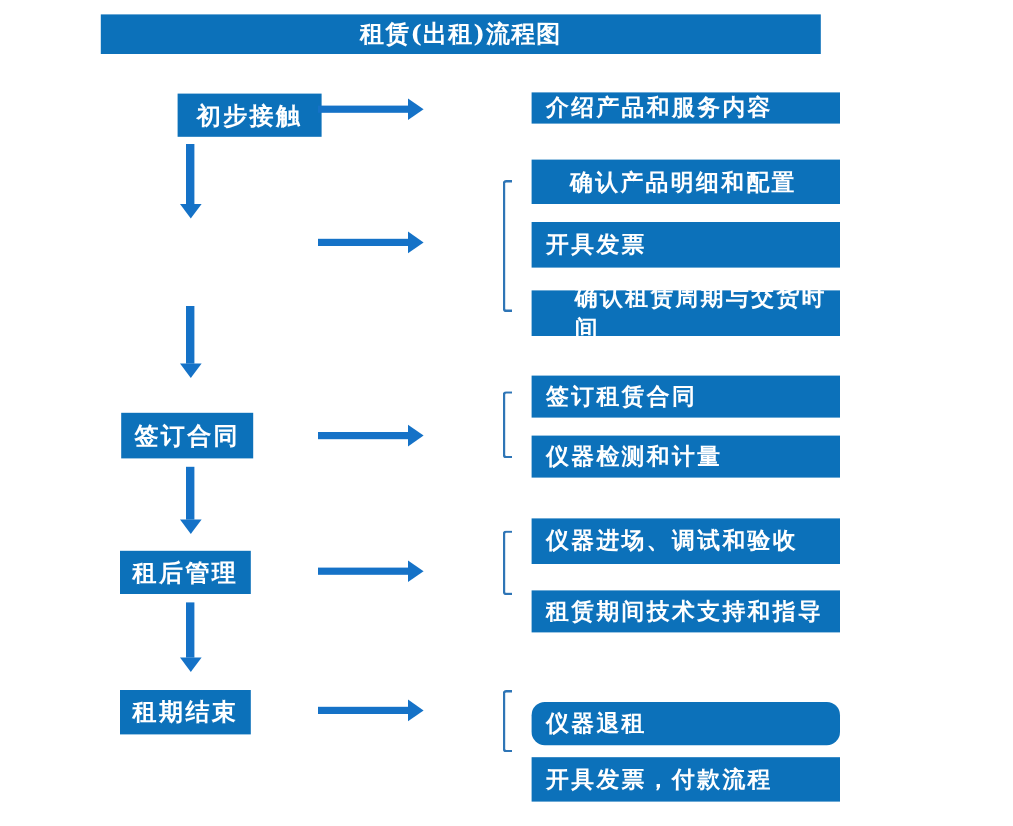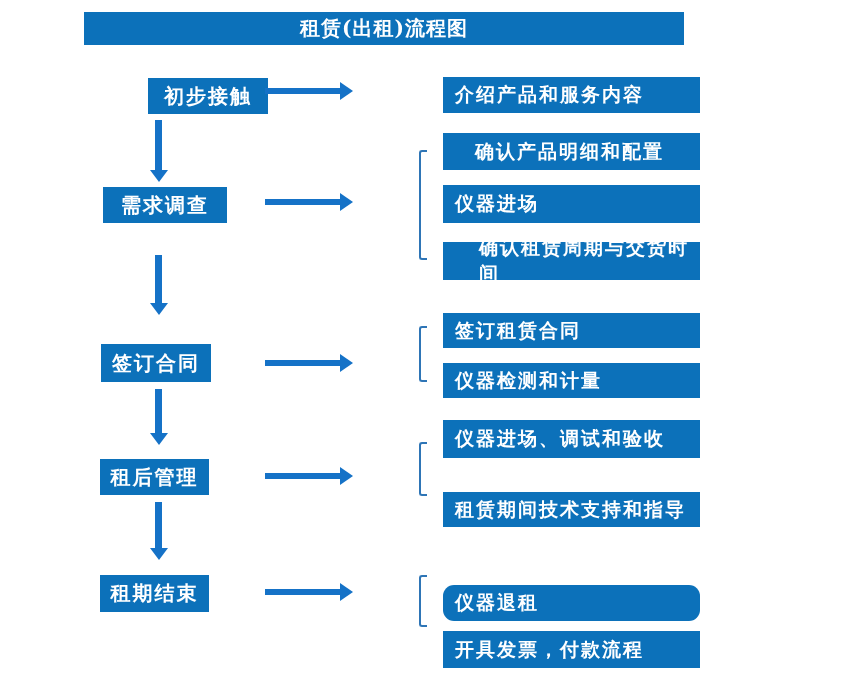--- a/index.html
+++ b/index.html
@@ -50,45 +50,44 @@
   }
 </style>
 </head>
 <body>
 
 <div class="canvas">
 
   <div class="titlebar">租赁(出租)流程图</div>
 
   <div class="step" style="left:103px;top:78px;width:120px;height:36px;margin-left:45px;">初步接触</div>
-  <div class="step" style="left:103px;top:187px;width:124px;height:36px;">需求调查</div>
   <div class="step" style="left:100px;top:459px;width:109px;height:36px;">租后管理</div>
   <div class="step" style="left:101px;top:344px;width:110px;height:38px;">签订合同</div>
   <div class="step" style="left:100px;top:575px;width:109px;height:37px;">租期结束</div>
 
   <div class="v-arrow" style="left:155px;top:120px;height:50px;"></div>
   <div class="v-arrow" style="left:155px;top:255px;height:48px;"></div>
   <div class="v-arrow" style="left:155px;top:389px;height:44px;"></div>
   <div class="v-arrow" style="left:155px;top:502px;height:46px;"></div>
 
   <div class="h-arrow" style="left:265px;top:88px;"></div>
   <div class="h-arrow" style="left:265px;top:199px;"></div>
   <div class="h-arrow" style="left:265px;top:360px;"></div>
   <div class="h-arrow" style="left:265px;top:473px;"></div>
   <div class="h-arrow" style="left:265px;top:589px;"></div>
 
   <div class="bracket" style="top:150px;height:110px;"></div>
   <div class="bracket" style="top:326px;height:56px;"></div>
   <div class="bracket" style="top:442px;height:54px;"></div>
   <div class="bracket" style="top:575px;height:52px;"></div>
 
-  <div class="detail" style="top:77px;height:36px;font-family:Liberation Serif, serif;">介绍产品和服务内容</div>
+  <div class="detail" style="top:77px;height:26px;font-family:Liberation Serif, serif;">介绍产品和服务内容</div>
   <div class="detail" style="top:133px;height:37px;padding-left:32px;">确认产品明细和配置</div>
-  <div class="detail" style="top:185px;height:38px;">仪器进场</div>
+  <div class="detail" style="top:185px;height:38px;">开具发票</div>
   <div class="detail" style="top:242px;height:38px;padding-left:36px;">确认租赁周期与交货时间</div>
   <div class="detail" style="top:313px;height:35px;">签订租赁合同</div>
   <div class="detail" style="top:363px;height:35px;">仪器检测和计量</div>
-  <div class="detail" style="top:420px;height:38px;">仪器进场、调试和验收</div>
+  <div class="detail" style="top:432px;height:38px;">仪器进场、调试和验收</div>
   <div class="detail" style="top:492px;height:35px;">租赁期间技术支持和指导</div>
   <div class="detail" style="top:585px;height:36px;border-radius:11px;">仪器退租</div>
   <div class="detail" style="top:615px;height:37px;margin-top:16px;">开具发票，付款流程</div>
 
 </div>
 
 </body></html>

